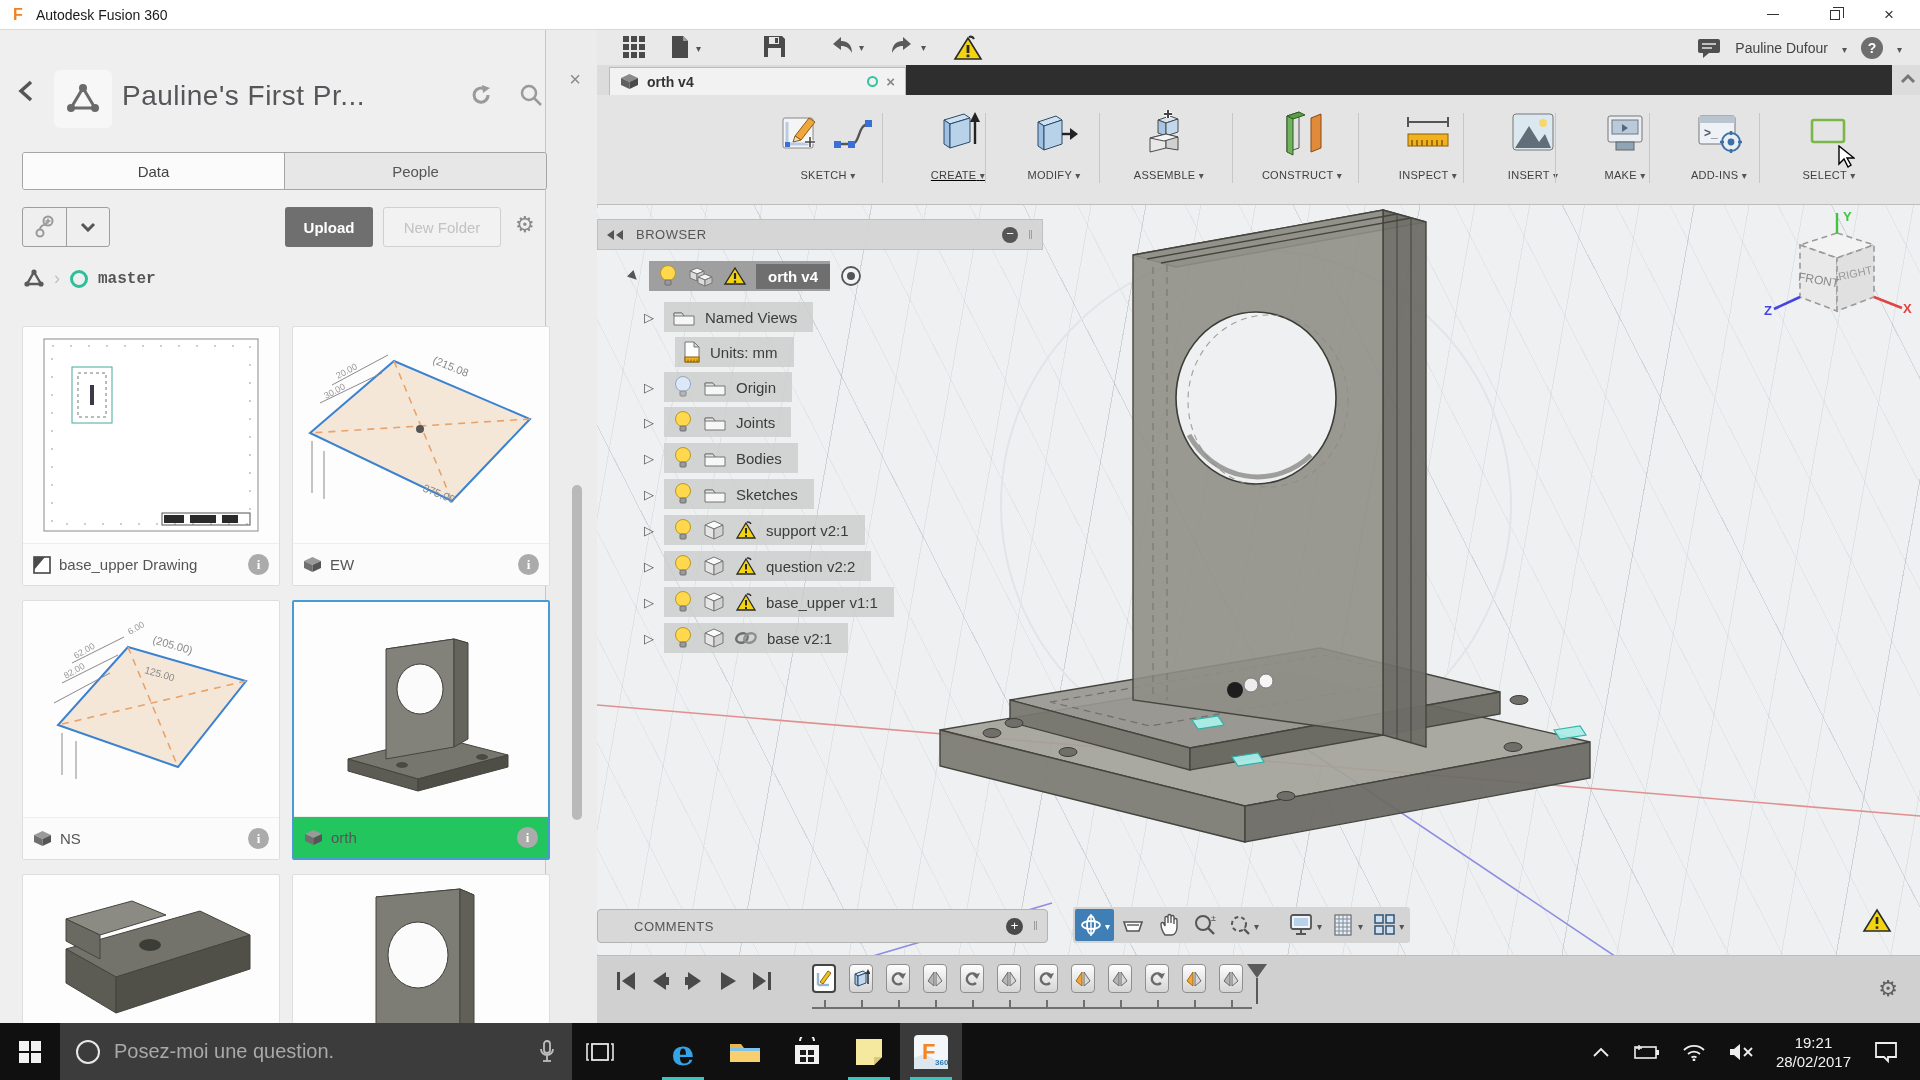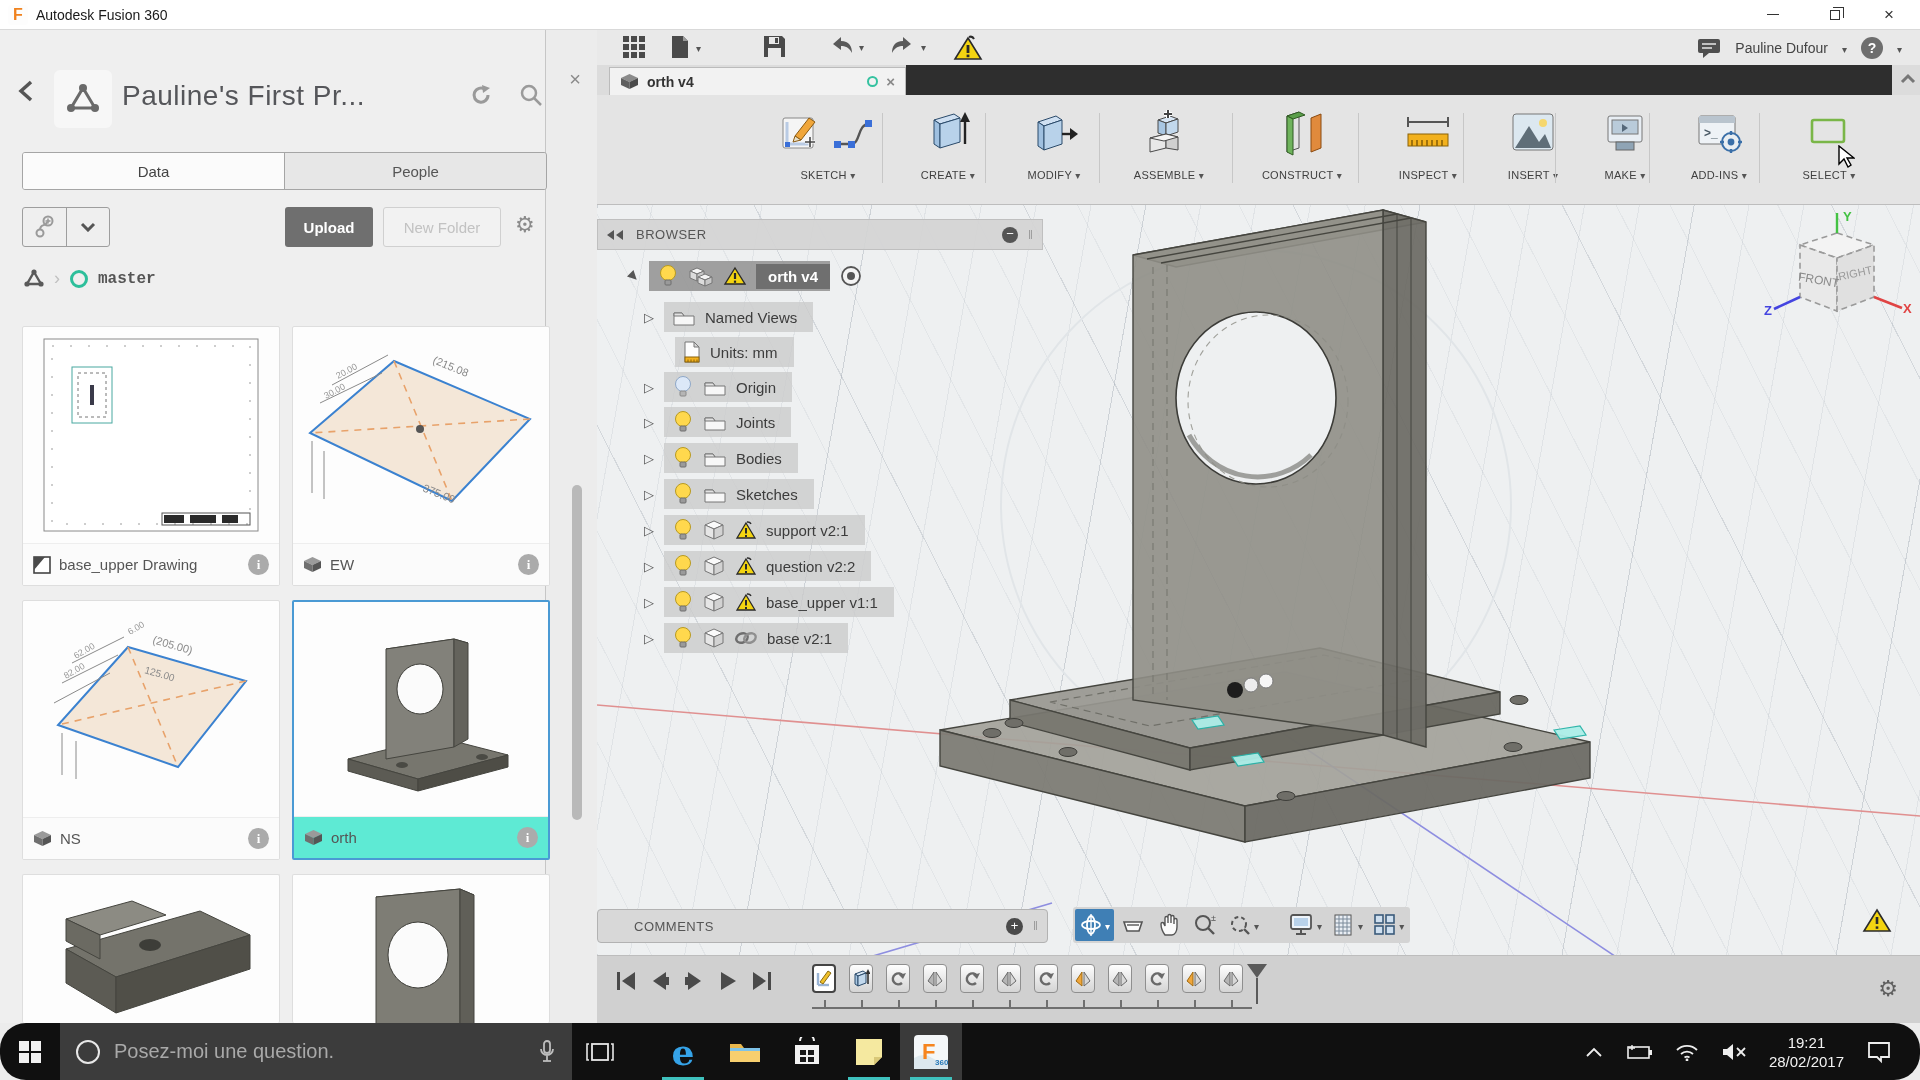--- a/index.html
+++ b/index.html
@@ -113,30 +113,30 @@
   .tl-play { position:absolute; left:18px; top:14px; display:flex; gap:12px; align-items:center; }
   .tl-features { position:absolute; left:215px; top:8px; display:flex; gap:13px; }
   .tl-tile { width:24px; height:29px; border:1px solid #8f8f8f; border-radius:4px; background:linear-gradient(#fefefe,#d4d4d4); display:flex; align-items:center; justify-content:center; }
   .tl-tile.sel { border:2px solid #444; background:#fff; }
   .tl-ruler { position:absolute; left:215px; top:45px; width:440px; height:8px; border-bottom:2px solid #6f6f6f; }
   .tl-tick { position:absolute; bottom:0; width:2px; height:7px; background:#6f6f6f; }
   .tl-playhead { position:absolute; left:648px; top:6px; }
   .tl-gear { position:absolute; right:22px; top:20px; font-size:22px; color:#5f5f5f; }
 
   
-  .taskbar { position:absolute; left:0; bottom:0; width:1920px; height:57px; background:#101010; display:flex; align-items:stretch;border-radius:26px; }
+  .taskbar { position:absolute; left:0; bottom:0; width:1920px; height:57px; background:#101010; display:flex; align-items:stretch; }
   .tb-start { width:60px; display:flex; align-items:center; justify-content:center; }
   .tb-search { width:512px; background:#3c3c3c; display:flex; align-items:center; gap:14px; padding:0 16px; }
   .tb-search .ring { width:24px; height:24px; border:2.5px solid #e8e8e8; border-radius:50%; }
   .tb-search .q { flex:1; font-size:20px; color:#a9a9a9; font-family:"Liberation Sans", sans-serif; }
   .tb-taskview { width:56px; display:flex; align-items:center; justify-content:center; }
   .tb-app { width:62px; position:relative; display:flex; align-items:center; justify-content:center; }
   .tb-app.active { background:#3a3a3a; }
   .tb-app .underline { position:absolute; bottom:0; left:10px; right:10px; height:3px; background:#3fc1bd; }
-  .tb-tray { margin-left:auto; display:flex; align-items:center; gap:22px; padding-right:28px; color:#eee; }
+  .tb-tray { margin-left:auto; display:flex; align-items:center; gap:22px; padding-right:21px; color:#eee; }
   .tb-clock { text-align:center; font-size:15px; color:#f2f2f2; line-height:19px; }
   svg text { font-family:"Liberation Sans", sans-serif; }
 </style>
 </head>
 <body>
 
 <div class="screen">
 
   <div class="titlebar">
     <div class="app-logo">F</div>
@@ -314,21 +314,21 @@
           <polygon points="46,152 116,172 116,184 46,164" fill="#5c5b54" stroke="#45453f"></polygon>
           <polygon points="116,172 206,148 206,160 116,184" fill="#4e4d46" stroke="#45453f"></polygon>
           <polygon points="84,42 152,32 166,36 98,47" fill="#9b9a92" stroke="#45453f"></polygon>
           <polygon points="84,42 152,32 152,140 84,152" fill="#82817a" stroke="#45453f"></polygon>
           <polygon points="152,32 166,36 166,132 152,140" fill="#64635c" stroke="#45453f"></polygon>
           <ellipse cx="118" cy="82" rx="23" ry="25" fill="#fbfbfb" stroke="#3e3e39"></ellipse>
           <ellipse cx="100" cy="158" rx="6" ry="3" fill="#4a4a44"></ellipse>
           <ellipse cx="180" cy="150" rx="6" ry="3" fill="#4a4a44"></ellipse>
         </svg>
       </div>
-      <div class="tile-label" style="background:#5eead4;justify-content:space-between;">
+      <div class="tile-label" style="background:#22c55e;justify-content:space-between;">
         <svg width="19" height="17">
             <polygon points="9.5,1 18,5 9.5,9 1,5" fill="#9a9a9a"></polygon>
             <polygon points="1,5 9.5,9 9.5,16 1,12" fill="#6f6f6f"></polygon>
             <polygon points="18,5 9.5,9 9.5,16 18,12" fill="#555"></polygon>
           </svg>
         <span class="name">orth</span>
         <span class="info-dot">i</span>
       </div>
     </div>
 
@@ -462,21 +462,21 @@
           <svg width="46" height="44">
               <path d="M6 34 H20 C30 34 26 14 38 14" fill="none" stroke="#555" stroke-width="2.4"></path>
               <rect x="3" y="31" width="7" height="7" fill="#3a6fd8"></rect>
               <rect x="17" y="31" width="7" height="7" fill="#3a6fd8"></rect>
               <rect x="34" y="10" width="7" height="7" fill="#3a6fd8"></rect>
             </svg>
         </div>
         <div class="rlabel"><span>SKETCH</span> <span class="caret"></span></div>
       </div>
 
-      <div class="rgroup" style="left:291px;">
+      <div class="rgroup" style="left:301px;text-decoration:underline;">
         <div class="ricons">
           <svg width="48" height="48">
               <polygon points="10,12 30,6 36,10 16,16" fill="#cfe0f2" stroke="#2a4a6a"></polygon>
               <polygon points="10,12 16,16 16,40 10,36" fill="#9fc0e0" stroke="#2a4a6a"></polygon>
               <polygon points="16,16 36,10 36,34 16,40" fill="#b8d2ea" stroke="#2a4a6a"></polygon>
               <line x1="41" y1="36" x2="41" y2="12" stroke="#222" stroke-width="2.4"></line>
               <polygon points="36,14 41,4 46,14" fill="#222"></polygon>
             </svg>
         </div>
         <div class="rlabel"><span>CREATE</span> <span class="caret"></span></div>

